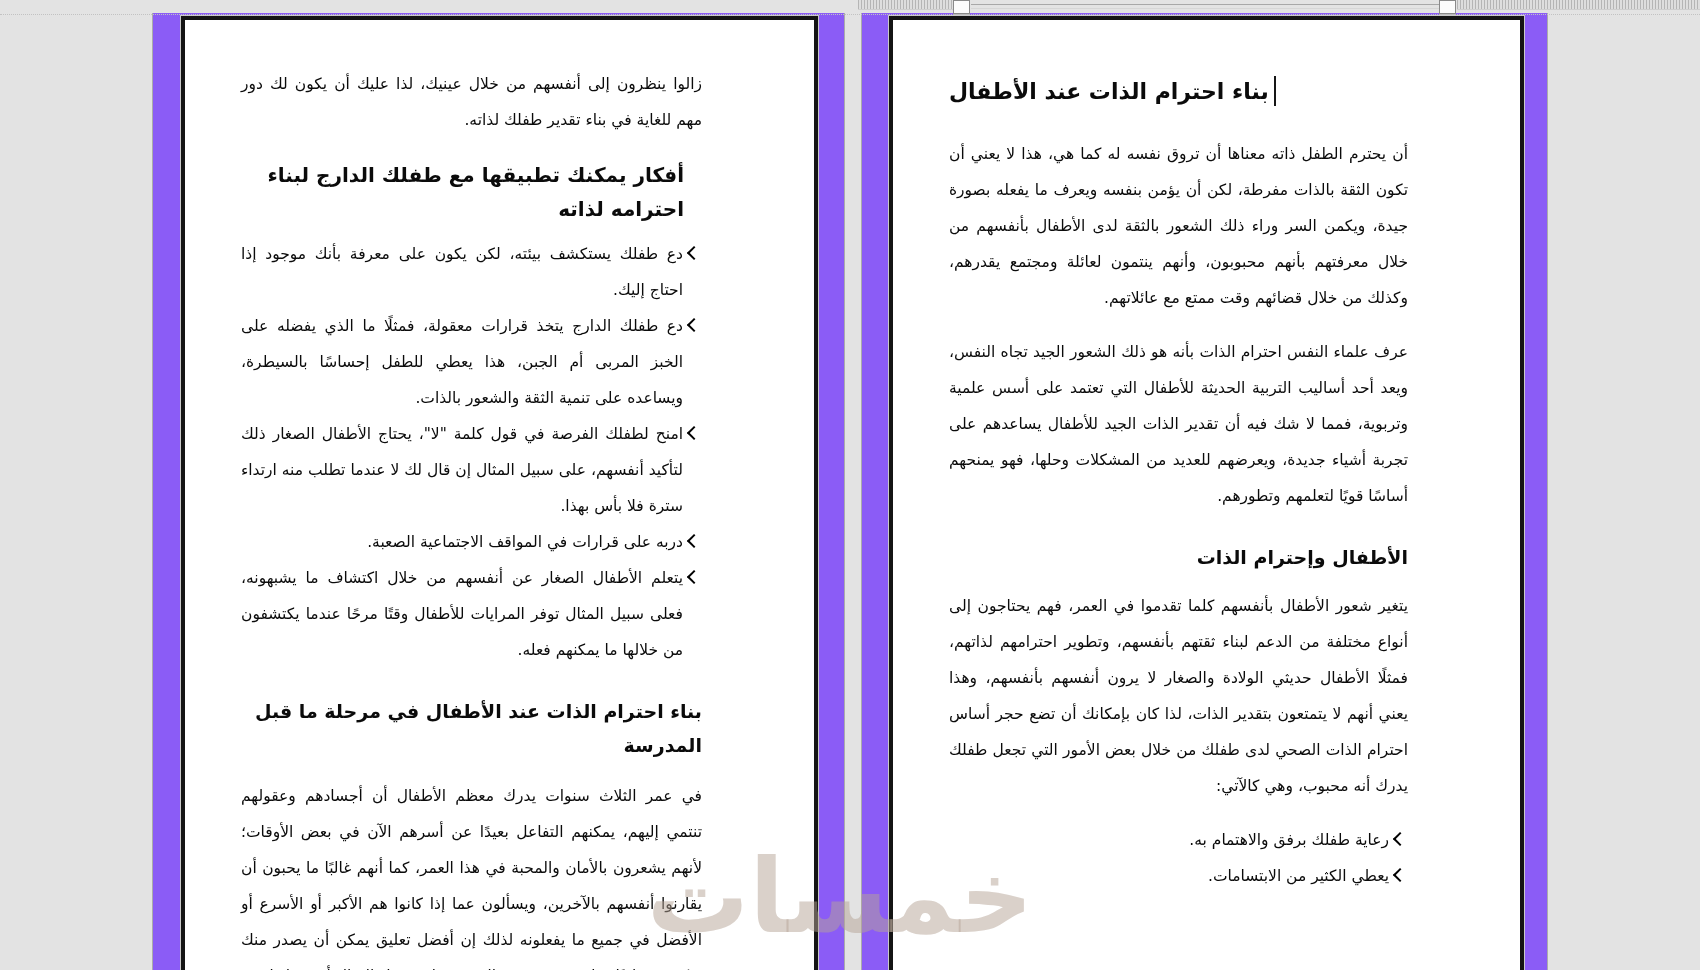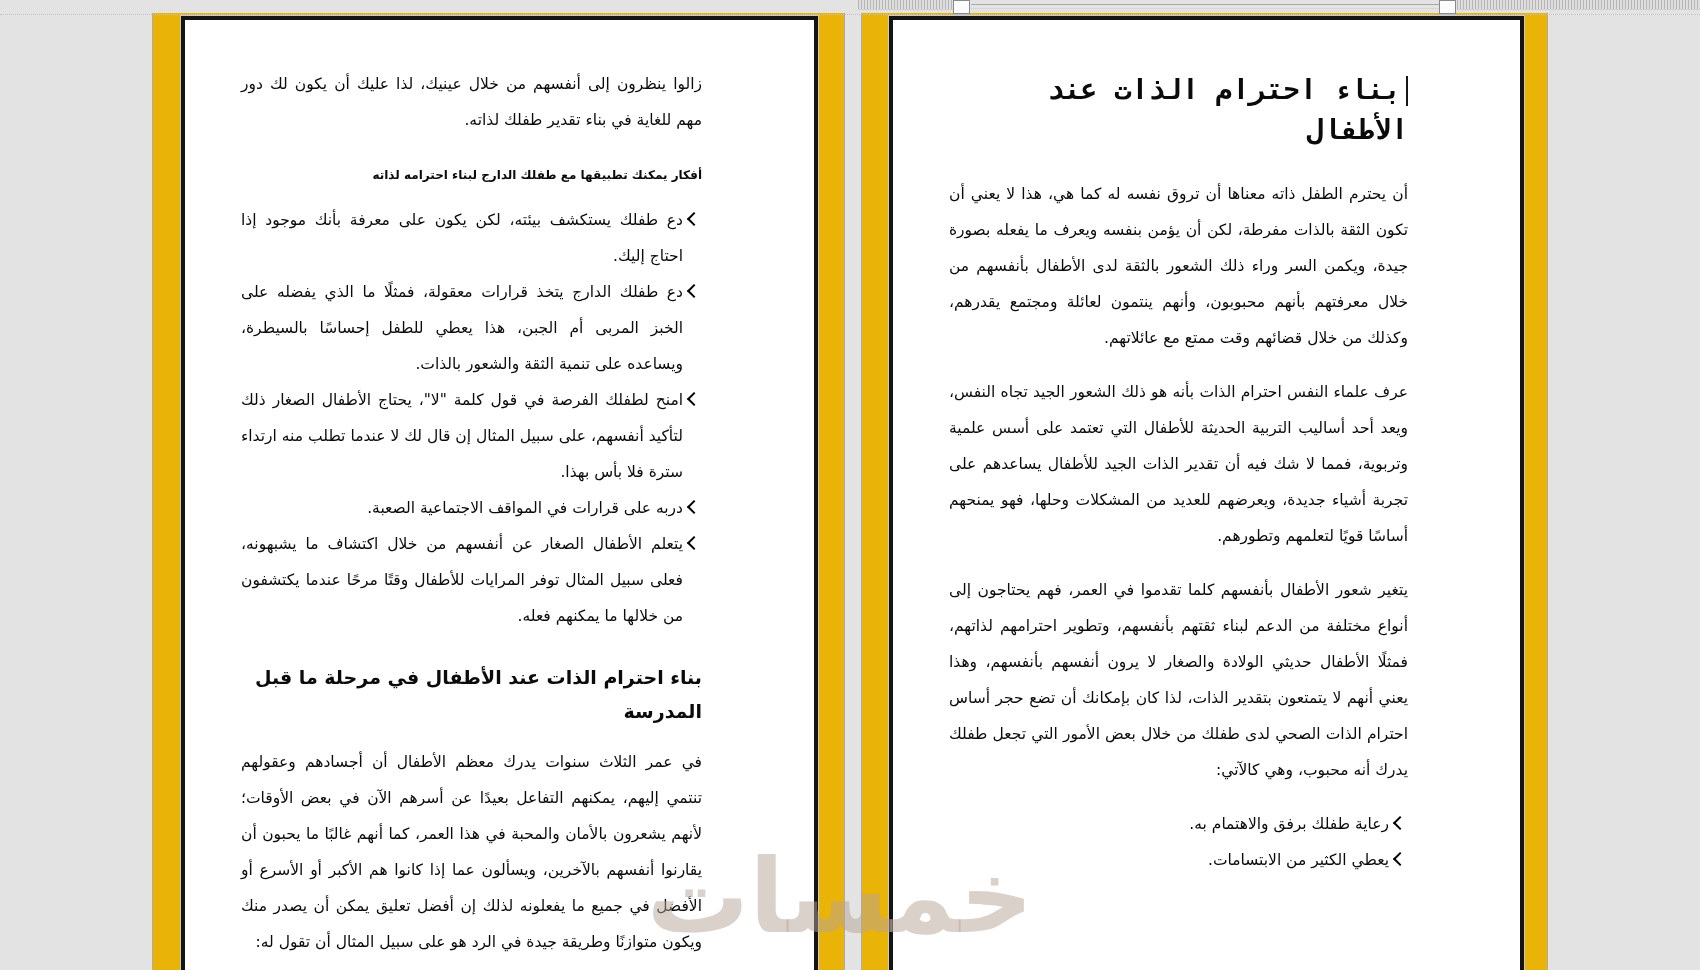--- a/index.html
+++ b/index.html
@@ -18,44 +18,44 @@
     border-bottom:1px solid #cfcfcf; }
   .t1 { left:858px; width:96px; }
   .t2 { left:1457px; width:243px; }
   .track-line { position:absolute; top:4px; left:971px; width:469px; height:3px;
     border-top:1px solid #a8a8a8; border-bottom:1px solid #d6d6d6; }
   .handle { position:absolute; top:0; width:17px; height:14px; background:#fcfcfc;
     border:1px solid #8a8a8a; box-sizing:border-box; box-shadow:0 1px 0 #bbb; }
   .hA { left:953px; } .hB { left:1439px; }
 
   
-  .sheet { position:absolute; top:13px; height:957px; background:#eab308;
+  .sheet { position:absolute; top:13px; height:957px; background:#8b5cf6;
     border-left:1px solid #ababab; border-right:1px solid #ababab; }
   .sheet-left  { left:152px; width:691px; }
   .sheet-right { left:861px; width:685px; }
   .frame { position:absolute; top:3px; height:980px; box-sizing:border-box;
     border:4px solid #141414; box-shadow:0 0 0 1px #c9c9c9; background:#fff; }
   .frame-left  { left:28px; width:637px; }
   .frame-right { left:27px; width:635px; }
 
   .content { position:absolute; inset:0; direction:rtl; unicode-bidi:embed;
     text-align:justify; color:#0b0b0b;
     padding:46px 112px 0 56px; box-sizing:border-box;
     font-size:15.5px; line-height:36px; }
 
-  .doc-title { font-size:28px; font-weight:bold; text-align:right;
-    margin:6px 0 24px; line-height:40px;font-family:Liberation Mono, monospace; }
+  .doc-title { font-size:22px; font-weight:bold; text-align:left;
+    margin:6px 0 24px; line-height:40px; }
   .cursor { display:inline-block; width:2px; height:30px; background:#161616;
     vertical-align:-7px; margin-left:5px; }
   .h-section { font-size:19px; font-weight:bold; text-align:right;
     margin:26px 0 14px; line-height:34px; }
   .h-center  { font-size:19px; font-weight:bold; text-align:right;
     margin:26px 0 16px; line-height:34px; }
-  .h-inline  { font-size:12px; font-weight:bold; text-align:right;
-    margin:20px 0 10px; line-height:34px; }
+  .h-inline  { font-size:20px; font-weight:bold; text-align:right;
+    margin:20px 18px 10px; line-height:34px; }
   p.body { margin:0 0 18px; }
 
   .blist { margin:0 0 12px; }
   .brow { display:flex; gap:2px; margin:0; }
   .bmark { flex:0 0 17px; position:relative; height:36px; }
   .bmark::after { content:""; position:absolute; top:12px; right:3px;
     width:8px; height:8px;
     border-left:2.4px solid #000; border-bottom:2.4px solid #000;
     transform:rotate(45deg); }
   .btext { flex:1 1 auto; text-align:justify; }
@@ -123,20 +123,21 @@
       <div class="content">
 
         <div class="doc-title">
           <span class="cursor"></span><span>بناء احترام الذات عند الأطفال</span>
         </div>
 
         <p class="body">أن يحترم الطفل ذاته معناها أن تروق نفسه له كما هي، هذا لا يعني أن تكون الثقة بالذات مفرطة، لكن أن يؤمن بنفسه ويعرف ما يفعله بصورة جيدة، ويكمن السر وراء ذلك الشعور بالثقة لدى الأطفال بأنفسهم من خلال معرفتهم بأنهم محبوبون، وأنهم ينتمون لعائلة ومجتمع يقدرهم، وكذلك من خلال قضائهم وقت ممتع مع عائلاتهم.</p>
 
         <p class="body">عرف علماء النفس احترام الذات بأنه هو ذلك الشعور الجيد تجاه النفس، ويعد أحد أساليب التربية الحديثة للأطفال التي تعتمد على أسس علمية وتربوية، فمما لا شك فيه أن تقدير الذات الجيد للأطفال يساعدهم على تجربة أشياء جديدة، ويعرضهم للعديد من المشكلات وحلها، فهو يمنحهم أساسًا قويًا لتعلمهم وتطورهم.</p>
 
+        <div class="h-section">الأطفال وإحترام الذات</div>
 
         <p class="body">يتغير شعور الأطفال بأنفسهم كلما تقدموا في العمر، فهم يحتاجون إلى أنواع مختلفة من الدعم لبناء ثقتهم بأنفسهم، وتطوير احترامهم لذاتهم، فمثلًا الأطفال حديثي الولادة والصغار لا يرون أنفسهم بأنفسهم، وهذا يعني أنهم لا يتمتعون بتقدير الذات، لذا كان بإمكانك أن تضع حجر أساس احترام الذات الصحي لدى طفلك من خلال بعض الأمور التي تجعل طفلك يدرك أنه محبوب، وهي كالآتي:</p>
 
         <div class="blist">
           <div class="brow">
             <span class="bmark"></span>
             <div class="btext">رعاية طفلك برفق والاهتمام به.</div>
           </div>
           <div class="brow">
             <span class="bmark"></span>

